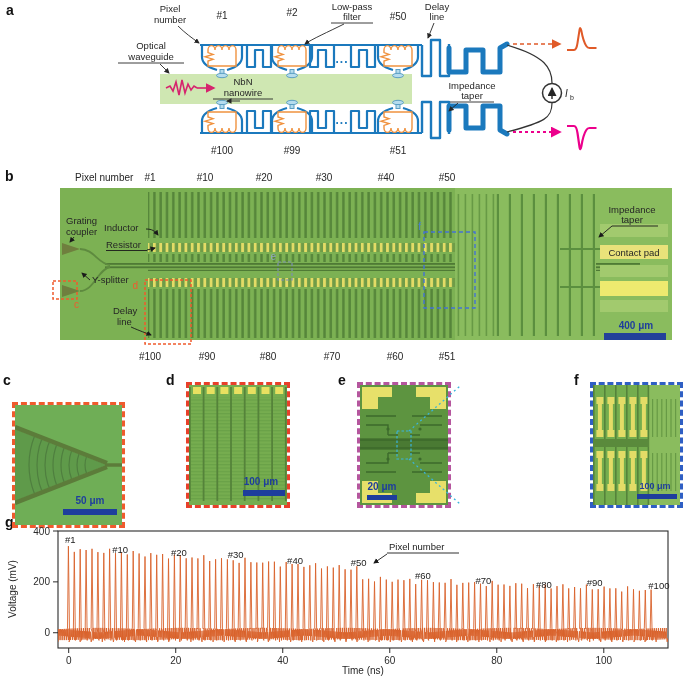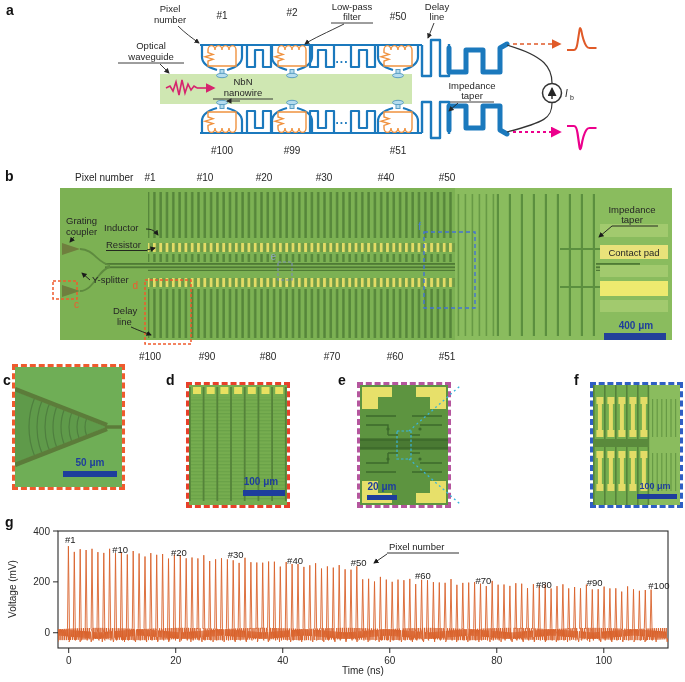--- a/index.html
+++ b/index.html
@@ -242,21 +242,21 @@
     <path d="M131,159 C140,163 146,165 151,167" fill="none" stroke="#1a1a1a" stroke-width="0.9" marker-end="url(#arK)"></path>
     <text x="632" y="45" class="lbl mid">Impedance</text>
     <text x="632" y="55" class="lbl mid">taper</text>
     <path d="M658,58 H612 L599,69" fill="none" stroke="#1a1a1a" stroke-width="0.9" marker-end="url(#arK)"></path>
     <text x="634" y="88" class="lbl mid" fill="#1a1a1a">Contact pad</text>
 
     <text x="636" y="161" class="navy mid">400 μm</text>
     <rect x="604" y="165" width="62" height="7" fill="#23409a"></rect>
   </svg>
 
-  <div class="panel" style="left:12px;top:364px;width:113px;height:126px;border:3px dashed #ef5b2e">
+  <div class="panel" style="left:12px;top:402px;width:113px;height:126px;border:3px dashed #ef5b2e">
     <svg width="107" height="120" viewBox="0 0 107 120">
       <rect width="107" height="120" fill="#6fae56"></rect>
       <defs>
           <clipPath id="cWedge">
             <polygon points="0,24 92,60 0,96"></polygon>
           </clipPath>
         </defs>
       <g clip-path="url(#cWedge)">
         <polygon points="0,24 92,60 0,96" fill="#5f9a4a"></polygon>
         <g fill="none" stroke="#4f7f3f" stroke-width="1.2">

